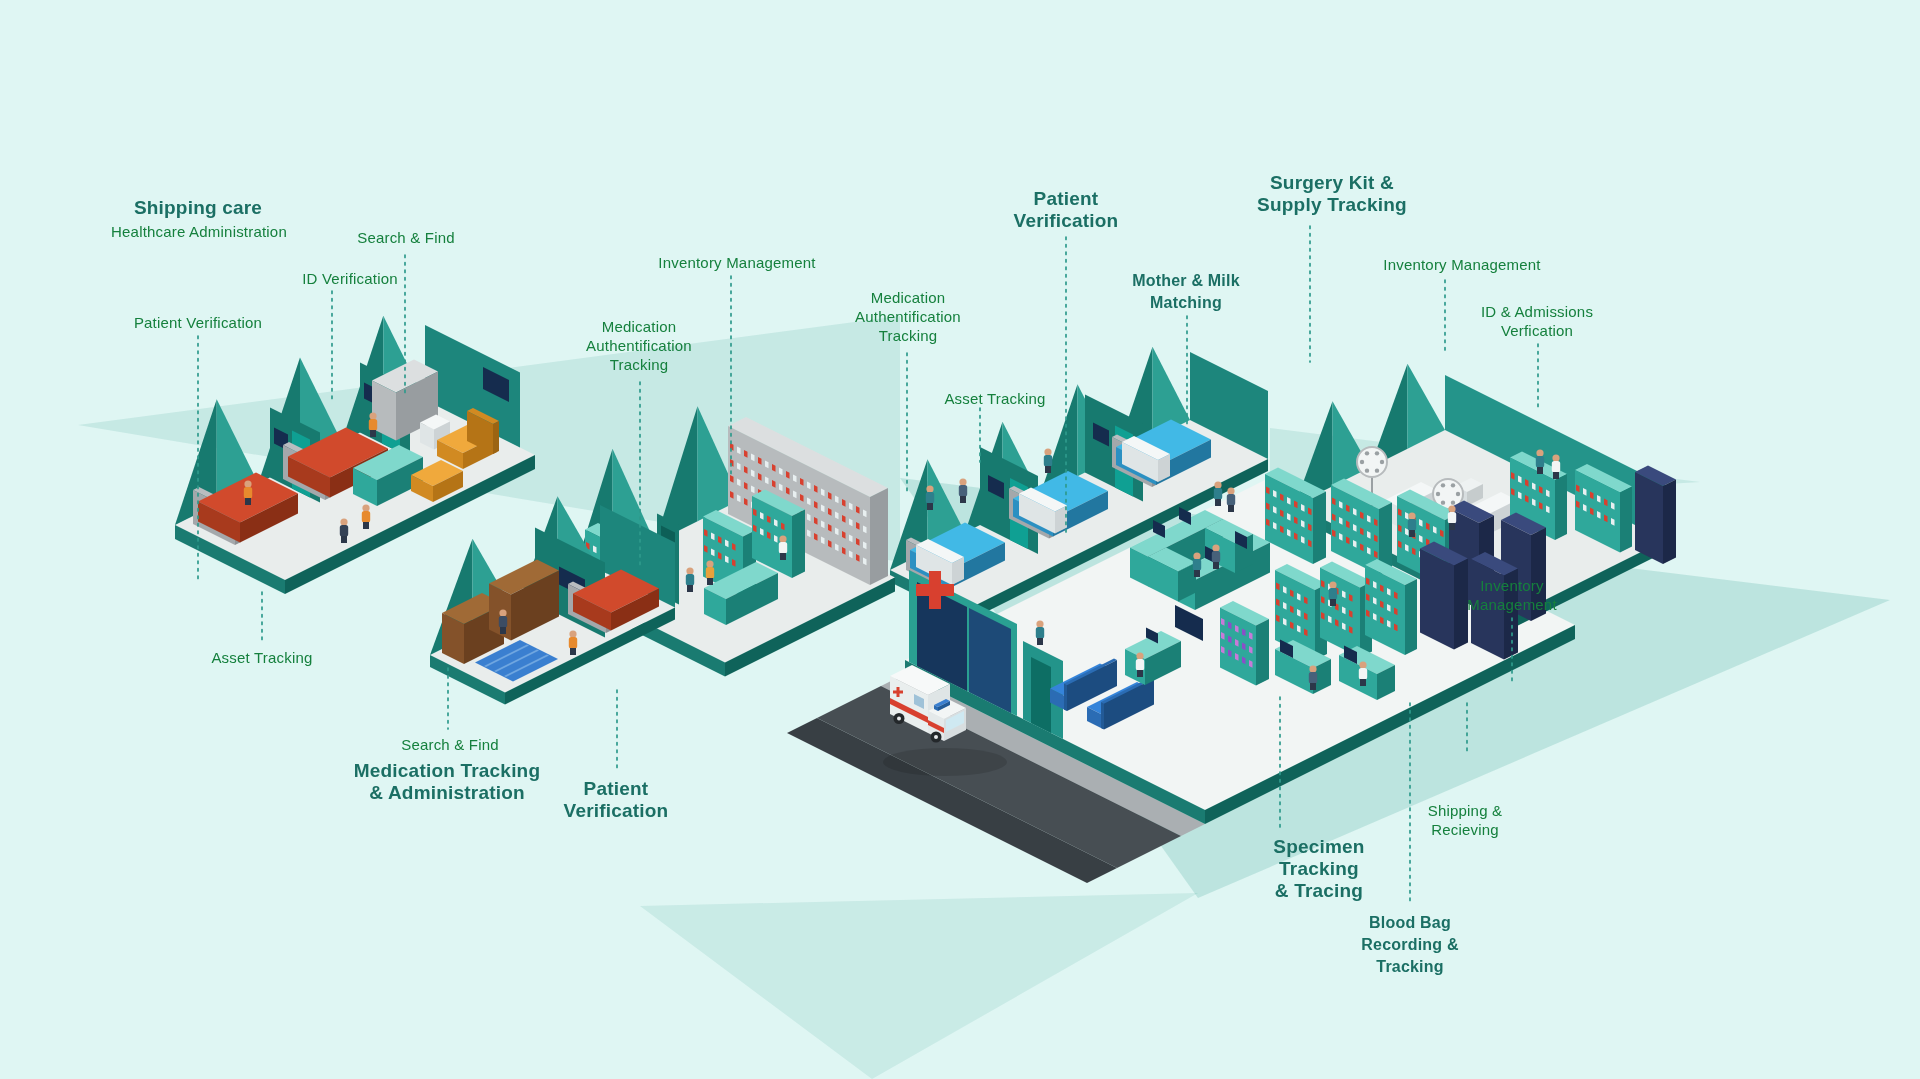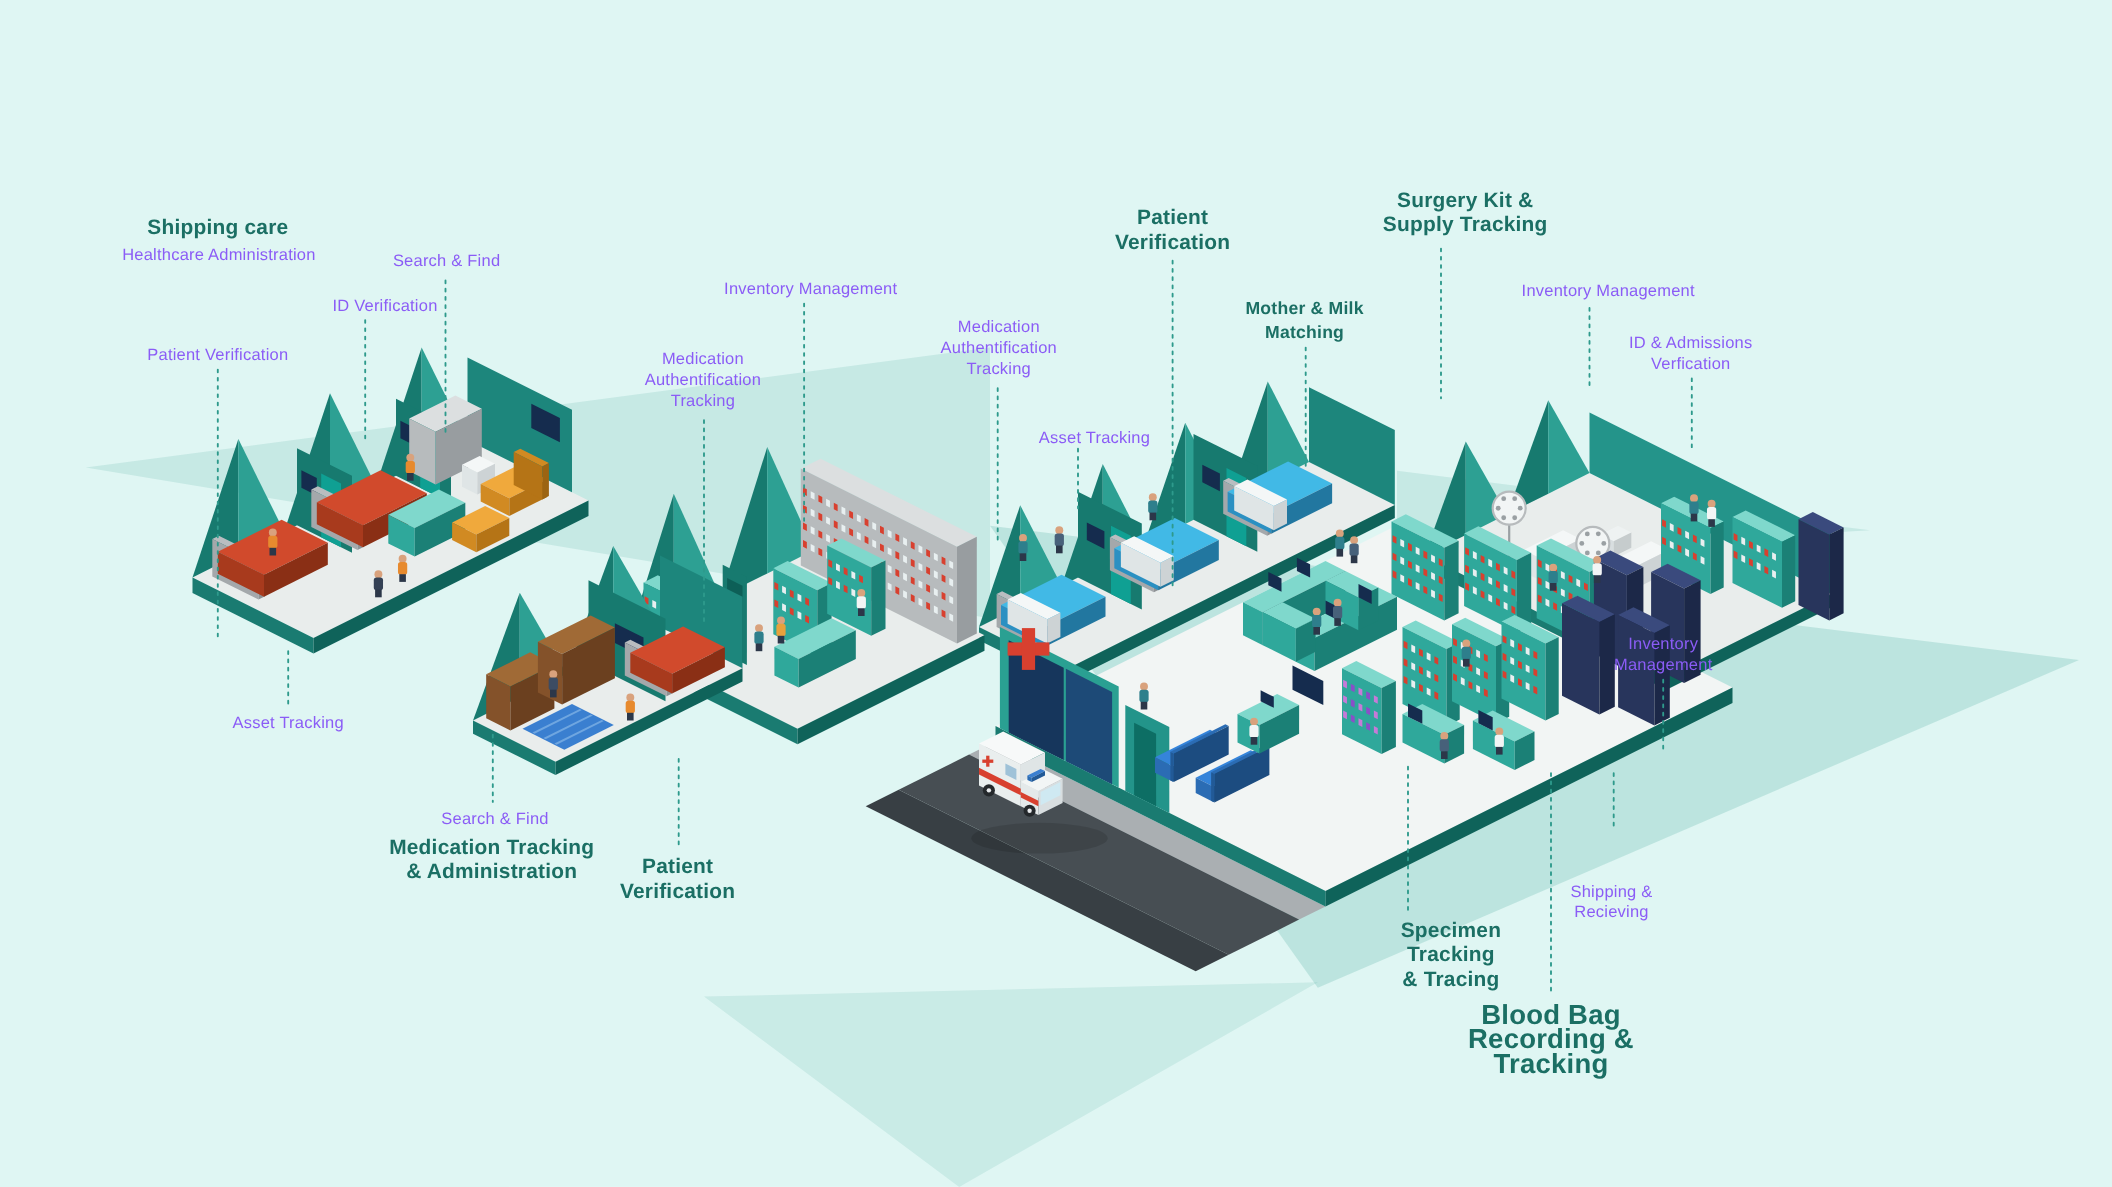--- a/index.html
+++ b/index.html
@@ -1,20 +1,20 @@
 <!DOCTYPE html>
 <html><head>
 <meta charset="utf-8">
 <style>
   html,body{margin:0;padding:0;}
   .stage{position:relative;width:1920px;height:1079px;background:#dff6f3;overflow:hidden;
          font-family:"Liberation Sans","DejaVu Sans",sans-serif;}
   .stage svg{position:absolute;left:0;top:0;}
   .lbl{position:absolute;transform:translateX(-50%);text-align:center;white-space:pre-line;
-       color:#8b5cf6;letter-spacing:.2px;}
+       color:#15803d;letter-spacing:.2px;}
   .lbl.b{color:#1b6f64;font-weight:bold;}
 </style>
 </head>
 <body>
 
 <div class="stage">
   <svg id="scene" width="1920" height="1079" viewBox="0 0 1920 1079">
       <polygon points="78.0,425.0 900.0,316.0 900.0,562.0" fill="#1f9684" opacity="0.13"></polygon>
       <polygon points="900.0,478.0 1198.0,898.0 1890.0,600.0" fill="#1f9684" opacity="0.18"></polygon>
       <polygon points="1270.0,428.0 1700.0,482.0 1270.0,508.0" fill="#1f9684" opacity="0.13"></polygon>
@@ -691,19 +691,19 @@
       <div class="lbl" style="left: 1512px; top: 576px; font-size: 15px; line-height: 19px; text-align: center;">Inventory
 Management</div>
       <div class="lbl" style="left: 450px; top: 735px; font-size: 15px; line-height: 19px;">Search &amp; Find</div>
       <div class="lbl b" style="left: 447px; top: 760px; font-size: 19px; line-height: 22px; text-align: center;">Medication Tracking
 &amp; Administration</div>
       <div class="lbl b" style="left: 616px; top: 778px; font-size: 19px; line-height: 22px;">Patient
 Verification</div>
       <div class="lbl b" style="left: 1279px; top: 836px; font-size: 19px; line-height: 22px; margin-left: 40px;">Specimen
 Tracking
 &amp; Tracing</div>
-      <div class="lbl b" style="left: 1410px; top: 912px; font-size: 25px; line-height: 22px;">Blood Bag
+      <div class="lbl b" style="left: 1410px; top: 912px; font-size: 16px; line-height: 22px;">Blood Bag
 Recording &amp;
 Tracking</div>
       <div class="lbl" style="left: 1465px; top: 761px; font-size: 15px; line-height: 19px; margin-top: 40px;">Shipping &amp;
 Recieving</div>
     </div>
 </div>
 
 </body></html>

